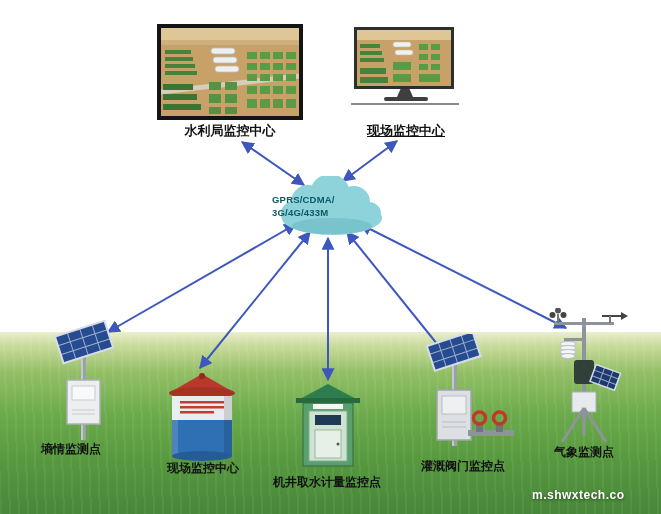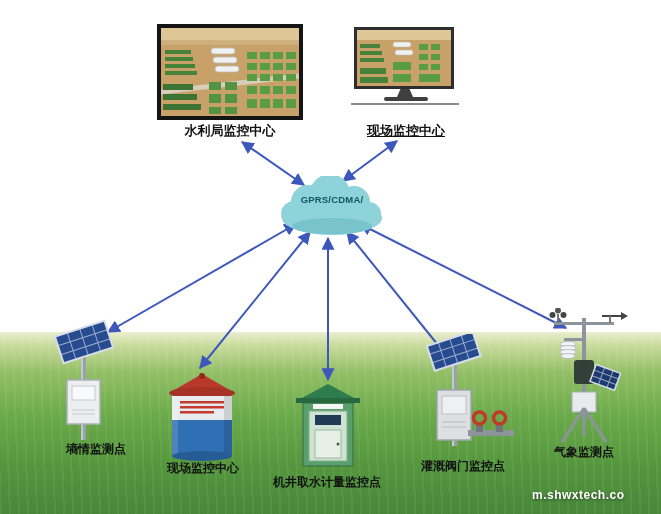--- a/index.html
+++ b/index.html
@@ -38,21 +38,21 @@
 
   .label {
     position:absolute; z-index:3; transform:translateX(-50%);
     font-size:12px; font-weight:700; color:#111; white-space:nowrap;
   }
   .monitor-label { font-size:13px; }
 
   .cloud-svg { position:absolute; left:268px; top:176px; z-index:2; }
   .cloud-text {
     position:absolute; left:272px; top:194px; width:120px; z-index:3;
-    text-align:center; font-weight:700; font-size:9.5px; line-height:1.35;
+    font-weight:700; font-size:9.5px; line-height:1.35;
     color:#0c5a64; letter-spacing:0.2px;
   }
 
   .device { position:absolute; z-index:2; }
 
   .watermark {
     position:absolute; left:532px; top:488px; z-index:4;
     font-size:12px; font-weight:700; color:#ffffff; letter-spacing:0.5px;
     text-shadow:0 1px 3px rgba(0,0,0,0.55); white-space:nowrap;
   }
@@ -176,36 +176,37 @@
       <circle cx="40" cy="26" r="17"></circle>
       <circle cx="62" cy="18" r="20"></circle>
       <circle cx="86" cy="26" r="16"></circle>
       <circle cx="101" cy="38" r="12"></circle>
       <ellipse cx="64" cy="42" rx="50" ry="17"></ellipse>
     </g>
     <ellipse cx="64" cy="50" rx="40" ry="8" fill="#79c3cd"></ellipse>
   </svg>
   <div class="cloud-text">
     <div>GPRS/CDMA/</div>
+    <div>3G/4G/433M</div>
   </div>
 
   <svg class="device" style="left:44px; top:318px;" width="80" height="126" viewBox="0 0 80 126">
     <rect x="37" y="30" width="5" height="92" fill="#9aa1a8"></rect>
     <rect x="37" y="30" width="2" height="92" fill="#c2c8cf"></rect>
     <g transform="rotate(-18 40 24)">
       <rect x="14" y="10" width="52" height="28" fill="#274b8f" stroke="#d7dde8" stroke-width="2"></rect>
       <path d="M14 19.5h52 M14 29h52 M27 10v28 M40 10v28 M53 10v28" stroke="#cfd9ea" stroke-width="1" opacity="0.7"></path>
     </g>
     <g>
       <rect x="23" y="62" width="33" height="44" fill="#eceef0" stroke="#aab0b6" stroke-width="1.5"></rect>
       <rect x="28" y="68" width="23" height="14" fill="#f8f9fa" stroke="#c6cbd0"></rect>
       <path d="M28 92h23 M28 96h23" stroke="#c6cbd0"></path>
     </g>
   </svg>
-  <div class="label" style="left:96px; top:441px;">墒情监测点</div>
+  <div class="label" style="left:71px; top:441px;">墒情监测点</div>
 
   <svg class="device" style="left:166px; top:372px;" width="72" height="92" viewBox="0 0 72 92">
     <g>
       <path d="M36 2 L69 21 L3 21 Z" fill="#b8392b"></path>
       <ellipse cx="36" cy="21" rx="33" ry="6" fill="#a53225"></ellipse>
       <circle cx="36" cy="4" r="3" fill="#8f2a1f"></circle>
     </g>
     <g>
       <rect x="6" y="24" width="60" height="60" fill="#2f6fb3"></rect>
       <rect x="6" y="24" width="60" height="24" fill="#e8ecef"></rect>

